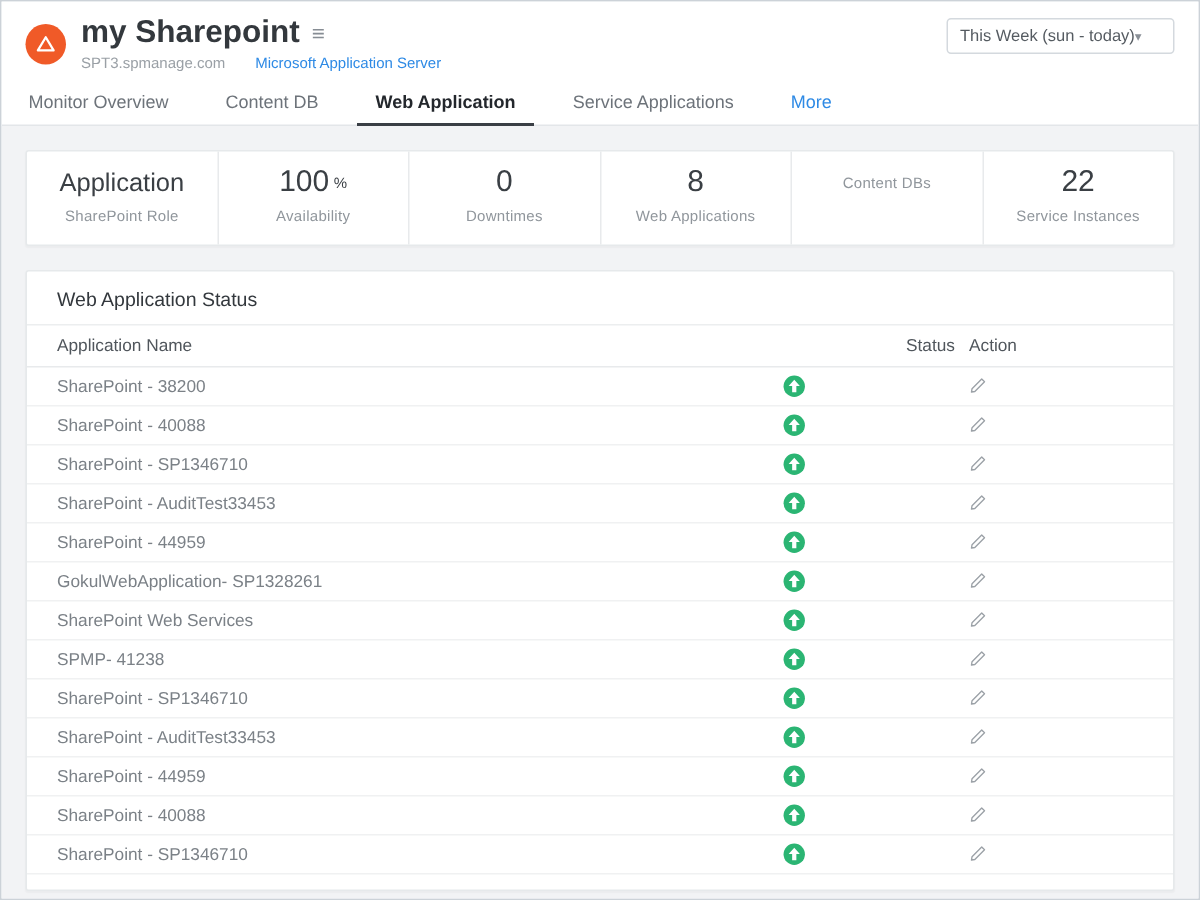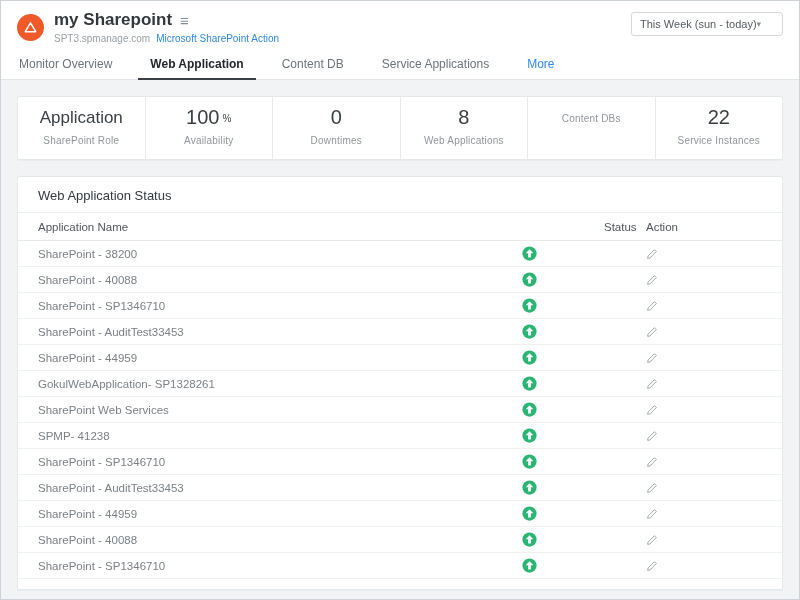--- a/index.html
+++ b/index.html
@@ -19,23 +19,23 @@
     display: flex; align-items: center; gap: 10px;
     padding: 9px 16px 7px; background: #fff; position: relative; flex: 0 0 auto;
   }
   .monitor-icon {
     width: 27px; height: 27px; border-radius: 50%;
     background: var(--orange, #f05a28);
     display: flex; align-items: center; justify-content: center;
     flex: 0 0 auto;
   }
   .title-row { display: flex; align-items: center; gap: 8px; }
-  .title-row h1 { font-size: 17px; font-weight: 700; color: #33383d; }
+  .title-row h1 { font-size: 21px; font-weight: 700; color: #33383d; }
   .menu-icon { color: #878d94; font-size: 15px; line-height: 1; cursor: pointer; }
-  .subtitle-row { font-size: 10px; color: #9aa0a6; margin-top: 3px; display: flex; gap: 6px; }
+  .subtitle-row { font-size: 10px; color: #9aa0a6; margin-top: 3px; display: flex; gap: 20px; }
   .subtitle-row a { color: var(--blue, #2e8ae5); text-decoration: none; cursor: pointer; }
   .time-select {
     position: absolute; right: 16px; top: 11px;
     width: 152px; height: 24px;
     border: 1px solid #d4d9de; border-radius: 3px; background: #fff;
     display: flex; align-items: center; justify-content: flex-start;
     padding: 0 8px; font-size: 11px; color: #555b61; cursor: pointer;
   }
   .caret { font-size: 9px; color: #8a9097; }
 
@@ -87,33 +87,33 @@
         <path d="M8 3 L13.6 12.4 H2.4 Z" fill="none" stroke="#ffffff" stroke-width="1.6" stroke-linejoin="round"></path>
       </svg>
     </div>
     <div class="title-block">
       <div class="title-row">
         <h1>my Sharepoint</h1>
         <span class="menu-icon">≡</span>
       </div>
       <div class="subtitle-row">
         <span>SPT3.spmanage.com</span>
-        <a>Microsoft SharePoint Action</a>
+        <a>Microsoft Application Server</a>
       </div>
     </div>
     <div class="time-select">
       <span>This Week (sun - today)</span>
       <span class="caret">▾</span>
     </div>
   </header>
 
   <nav class="tabs">
       <div class="tab">Monitor Overview</div>
+      <div class="tab">Content DB</div>
       <div class="tab active">Web Application</div>
-      <div class="tab">Content DB</div>
       <div class="tab">Service Applications</div>
       <div class="tab accent">More</div>
     </nav>
 
   <main class="content">
 
     <section class="card stats">
         <div class="stat">
           <div class="stat-value text">Application</div>
           <div class="stat-label">SharePoint Role</div>

